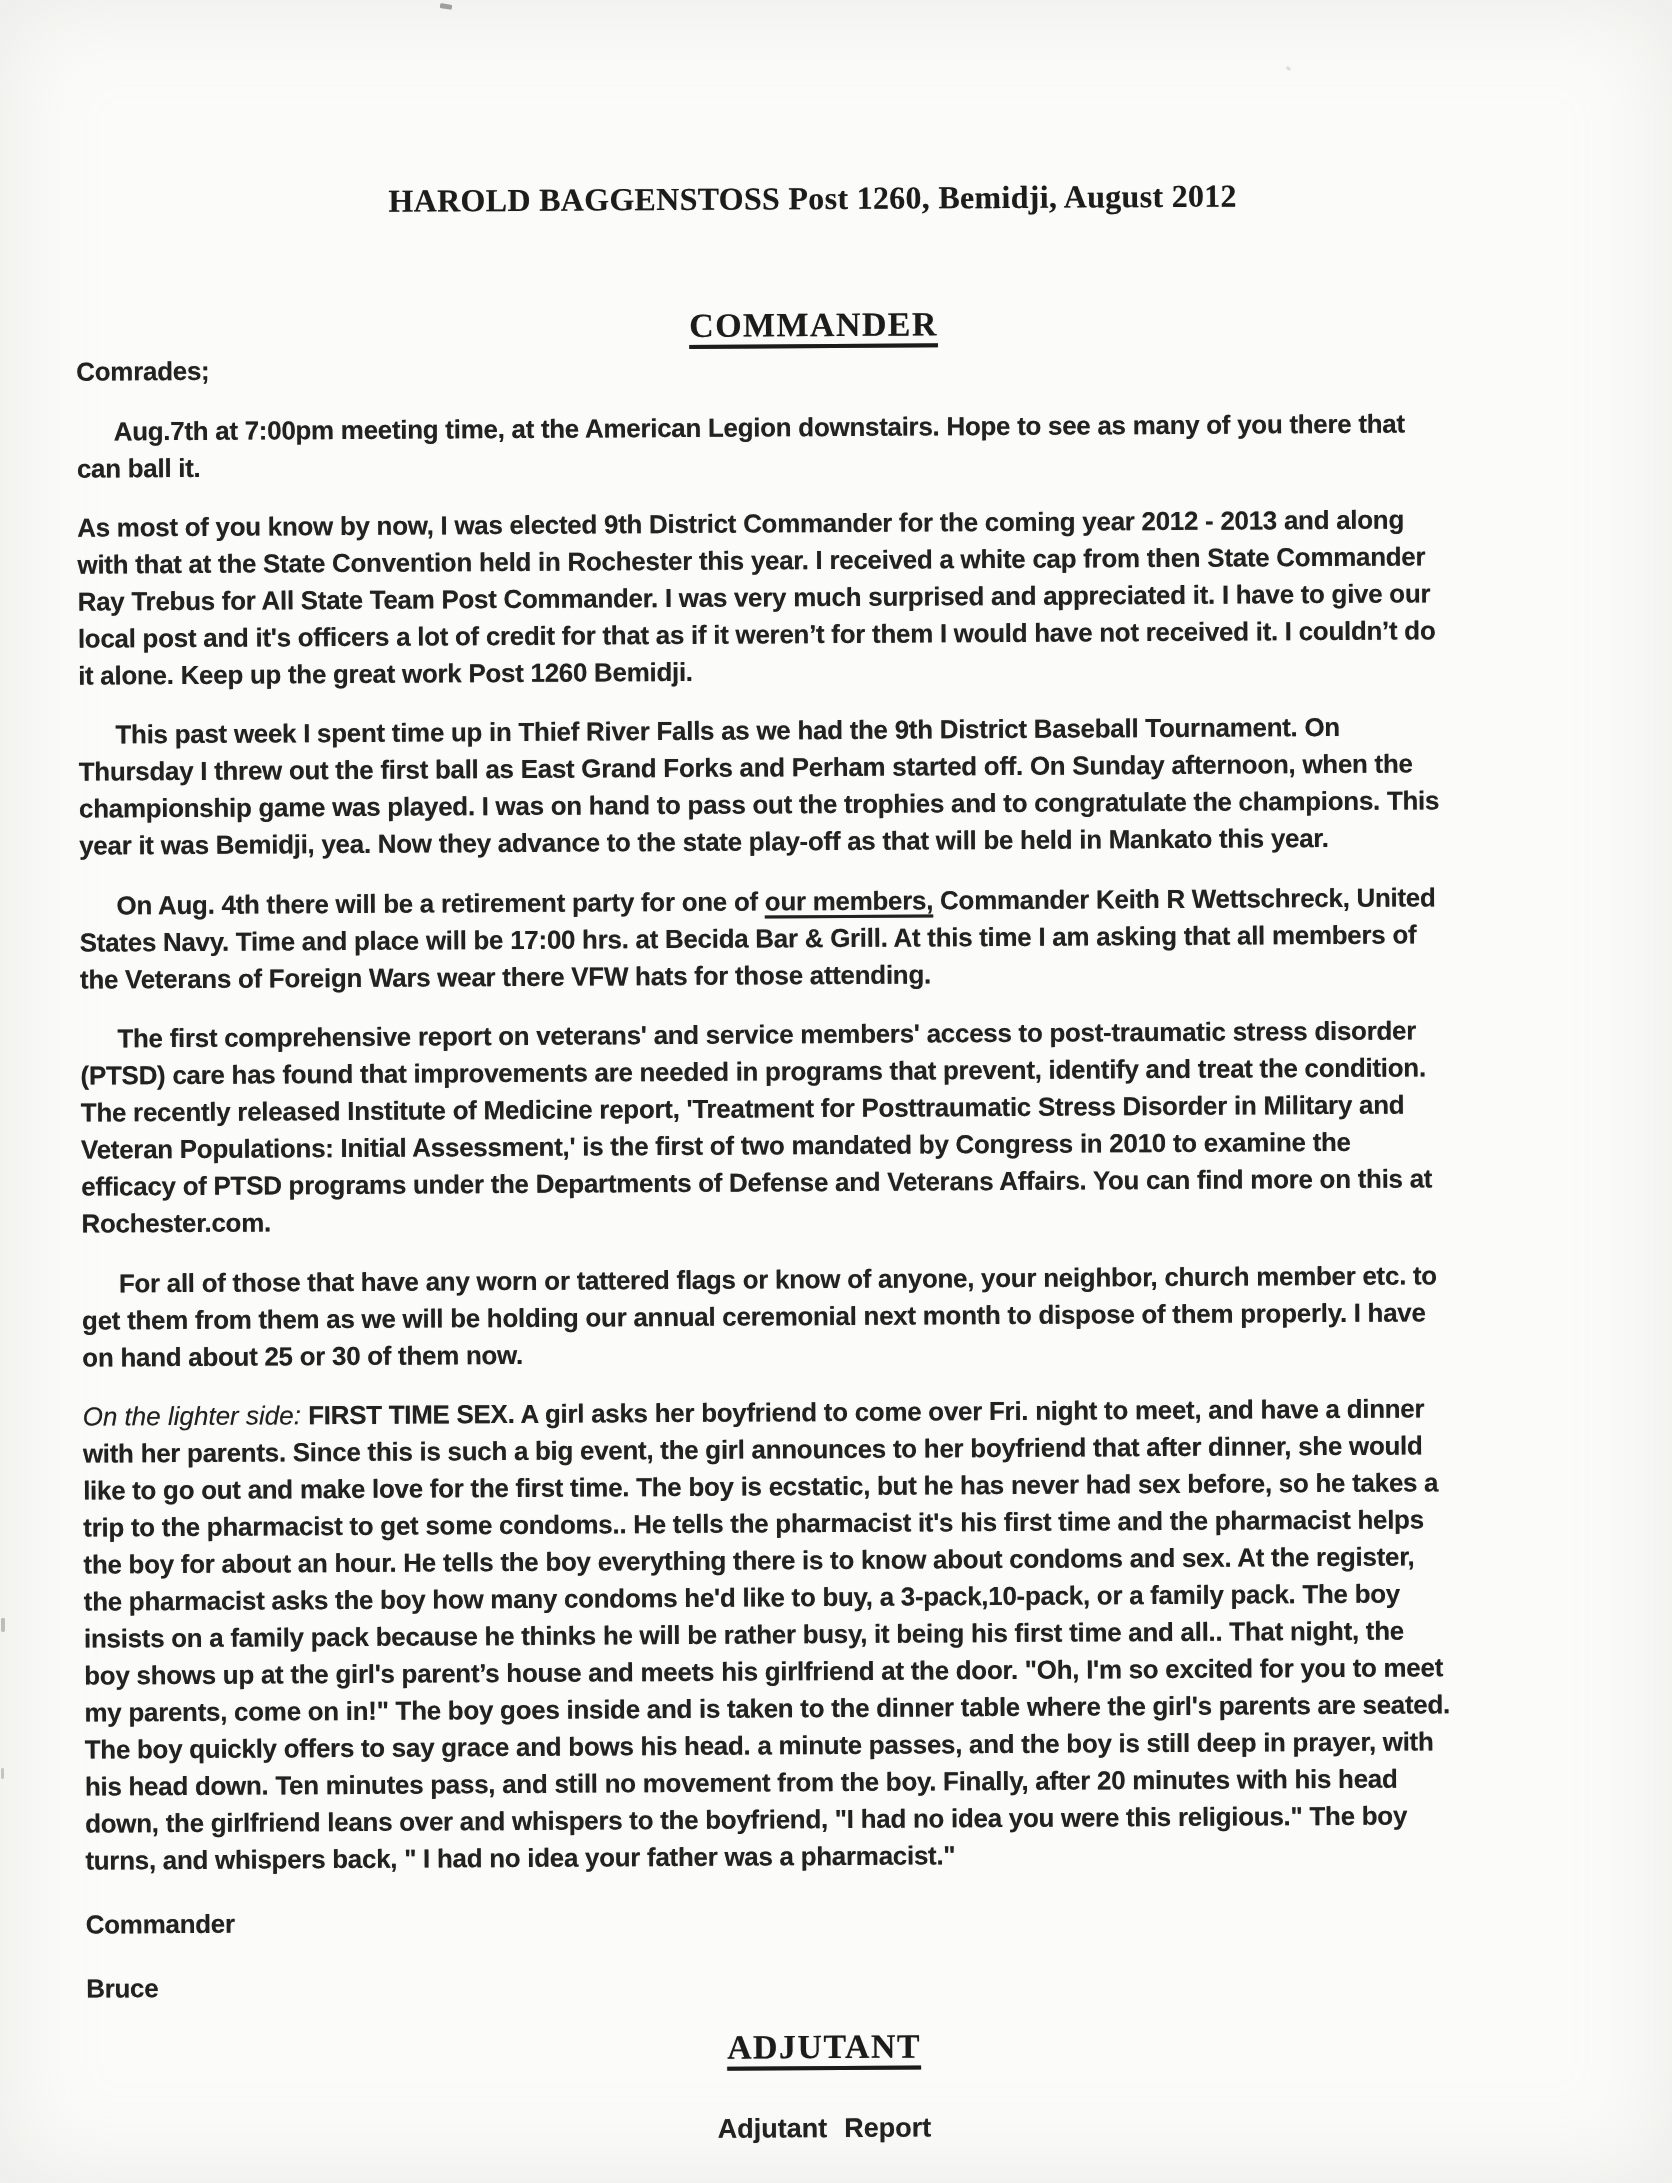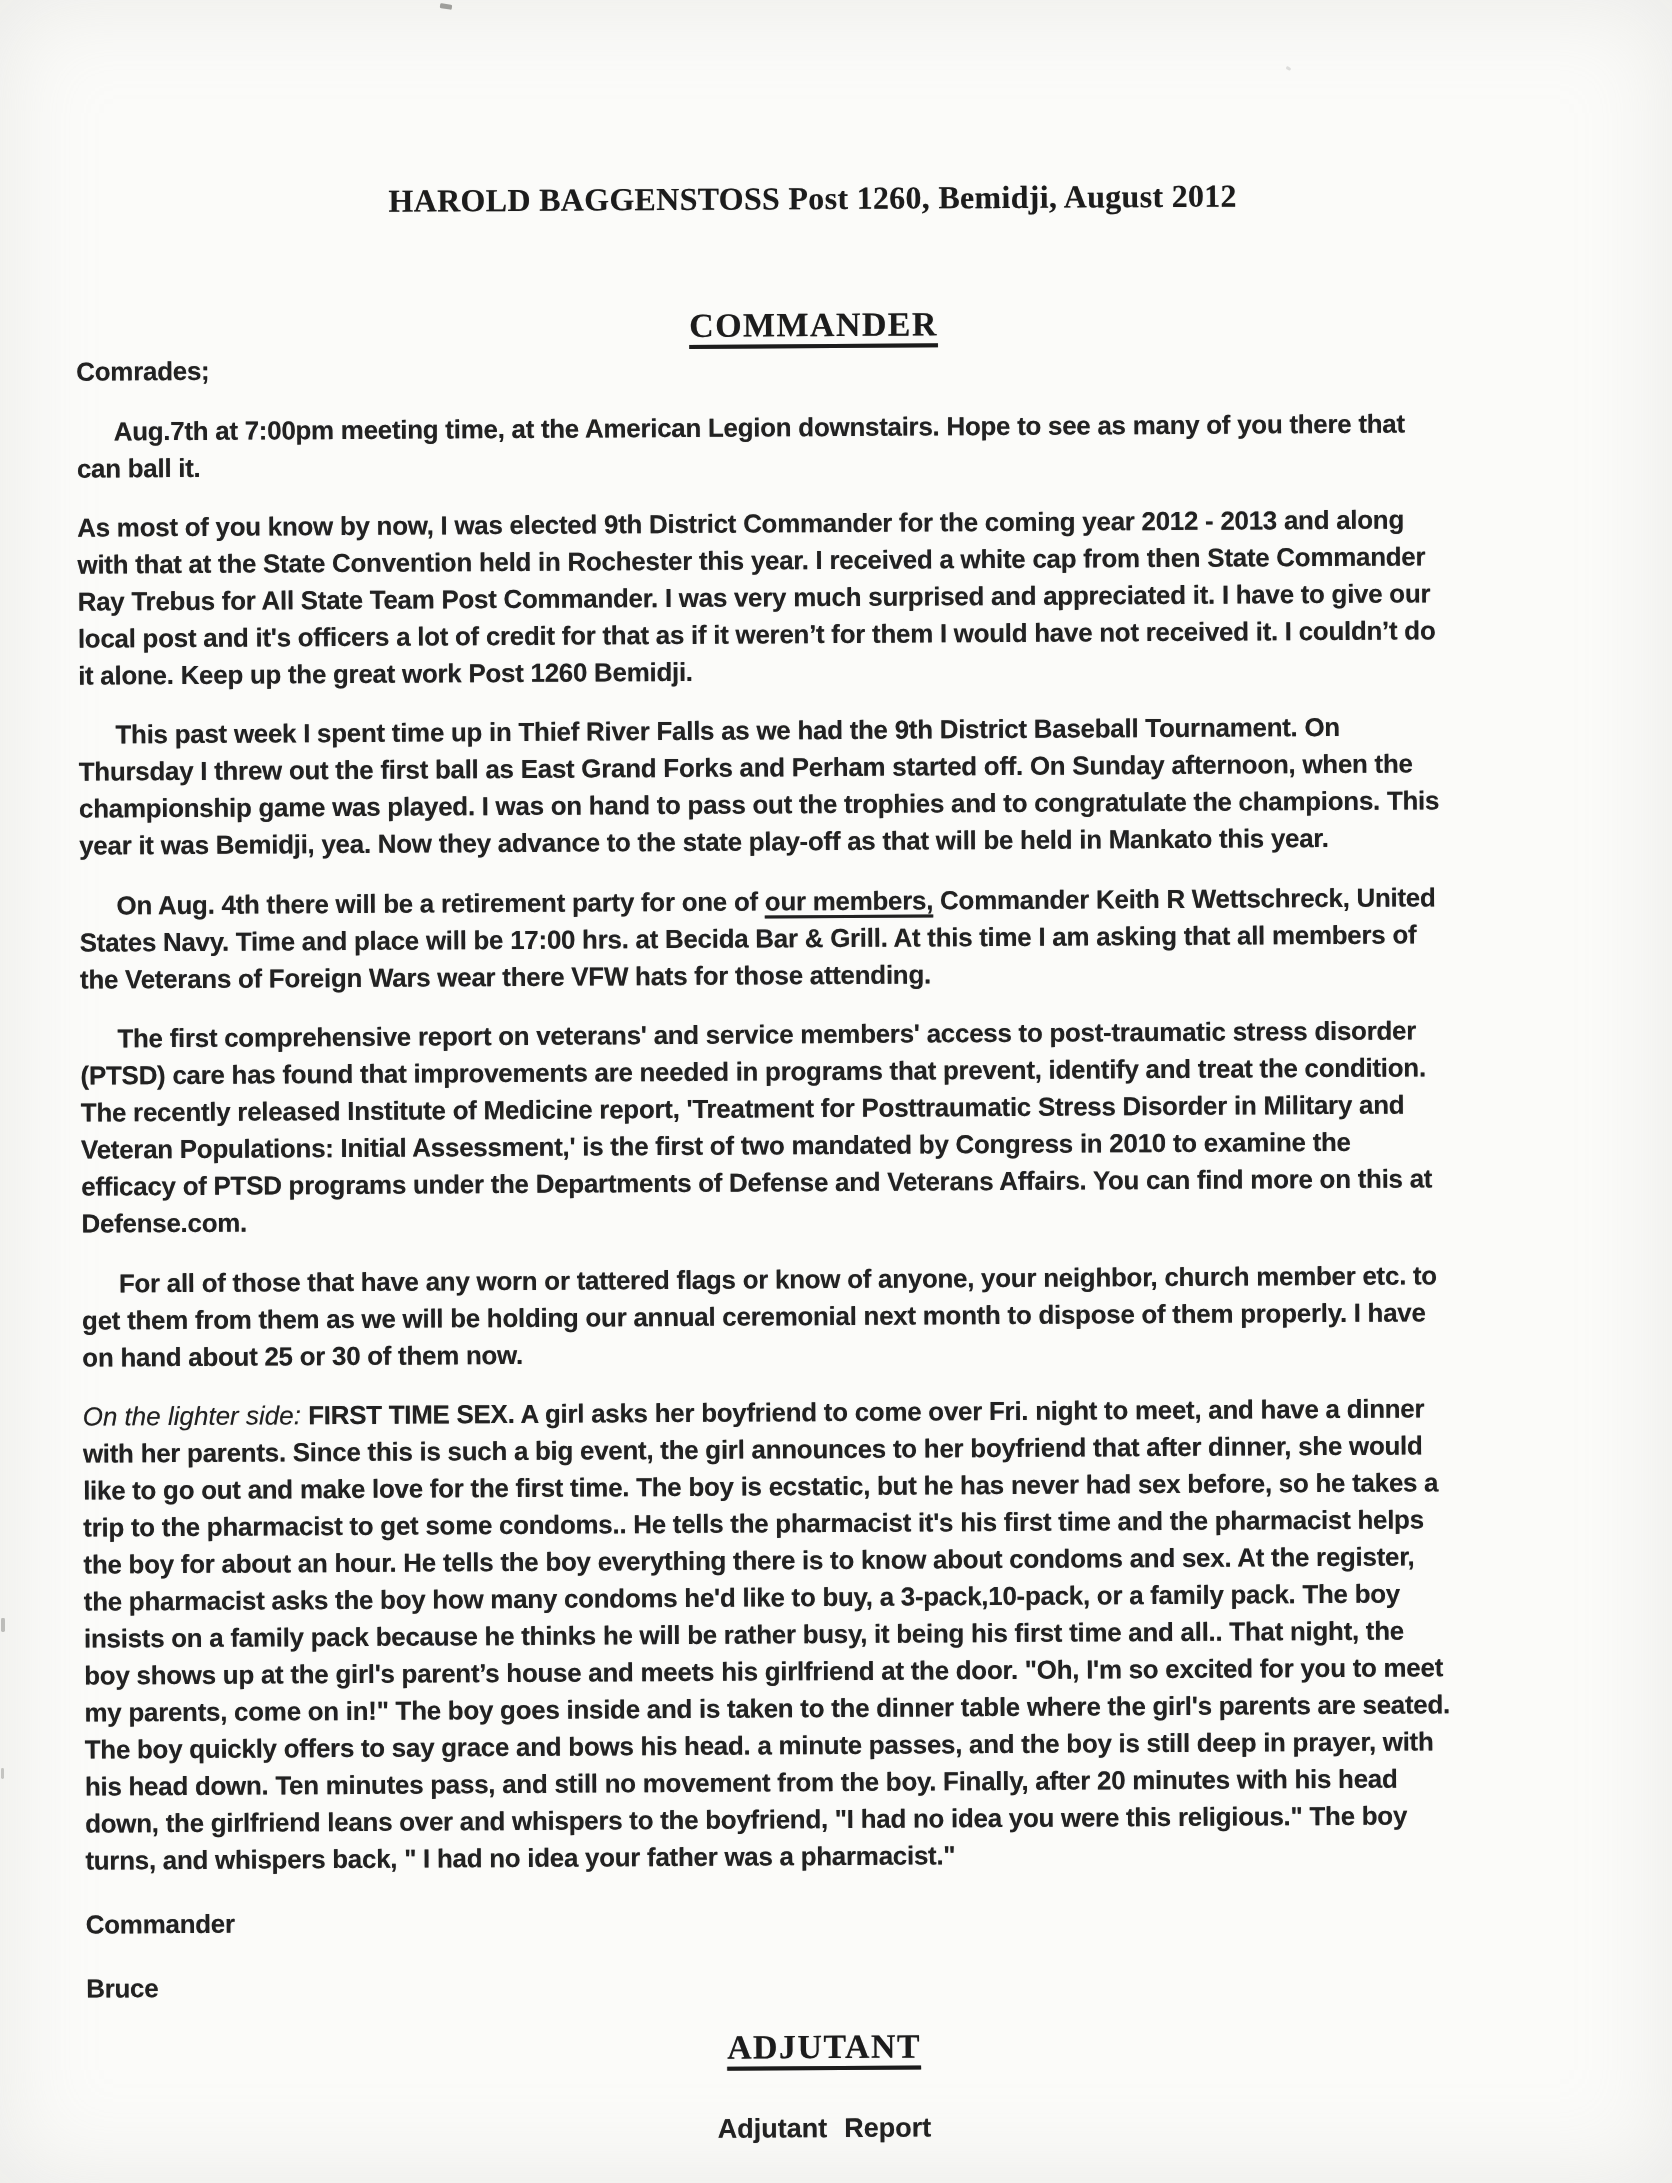--- a/index.html
+++ b/index.html
@@ -129,21 +129,21 @@
           <div class="line"><span class="run-n">On Aug. 4th there will be a retirement party for one of </span><span class="run-u">our members,</span><span class="run-n"> Commander Keith R Wettschreck, United</span></div>
           <div class="line"><span class="run-n">States Navy. Time and place will be 17:00 hrs. at Becida Bar &amp; Grill. At this time I am asking that all members of</span></div>
           <div class="line"><span class="run-n">the Veterans of Foreign Wars wear there VFW hats for those attending.</span></div>
         </div>
         <div class="para indent">
           <div class="line"><span class="run-n">The first comprehensive report on veterans' and service members' access to post-traumatic stress disorder</span></div>
           <div class="line"><span class="run-n">(PTSD) care has found that improvements are needed in programs that prevent, identify and treat the condition.</span></div>
           <div class="line"><span class="run-n">The recently released Institute of Medicine report, 'Treatment for Posttraumatic Stress Disorder in Military and</span></div>
           <div class="line"><span class="run-n">Veteran Populations: Initial Assessment,' is the first of two mandated by Congress in 2010 to examine the</span></div>
           <div class="line"><span class="run-n">efficacy of PTSD programs under the Departments of Defense and Veterans Affairs. You can find more on this at</span></div>
-          <div class="line"><span class="run-n">Defense.com.</span></div>
+          <div class="line"><span class="run-n">Rochester.com.</span></div>
         </div>
         <div class="para indent">
           <div class="line"><span class="run-n">For all of those that have any worn or tattered flags or know of anyone, your neighbor, church member etc. to</span></div>
           <div class="line"><span class="run-n">get them from them as we will be holding our annual ceremonial next month to dispose of them properly. I have</span></div>
           <div class="line"><span class="run-n">on hand about 25 or 30 of them now.</span></div>
         </div>
         <div class="para">
           <div class="line"><span class="run-i">On the lighter side: </span><span class="run-n">FIRST TIME SEX. A girl asks her boyfriend to come over Fri. night to meet, and have a dinner</span></div>
           <div class="line"><span class="run-n">with her parents. Since this is such a big event, the girl announces to her boyfriend that after dinner, she would</span></div>
           <div class="line"><span class="run-n">like to go out and make love for the first time. The boy is ecstatic, but he has never had sex before, so he takes a</span></div>

